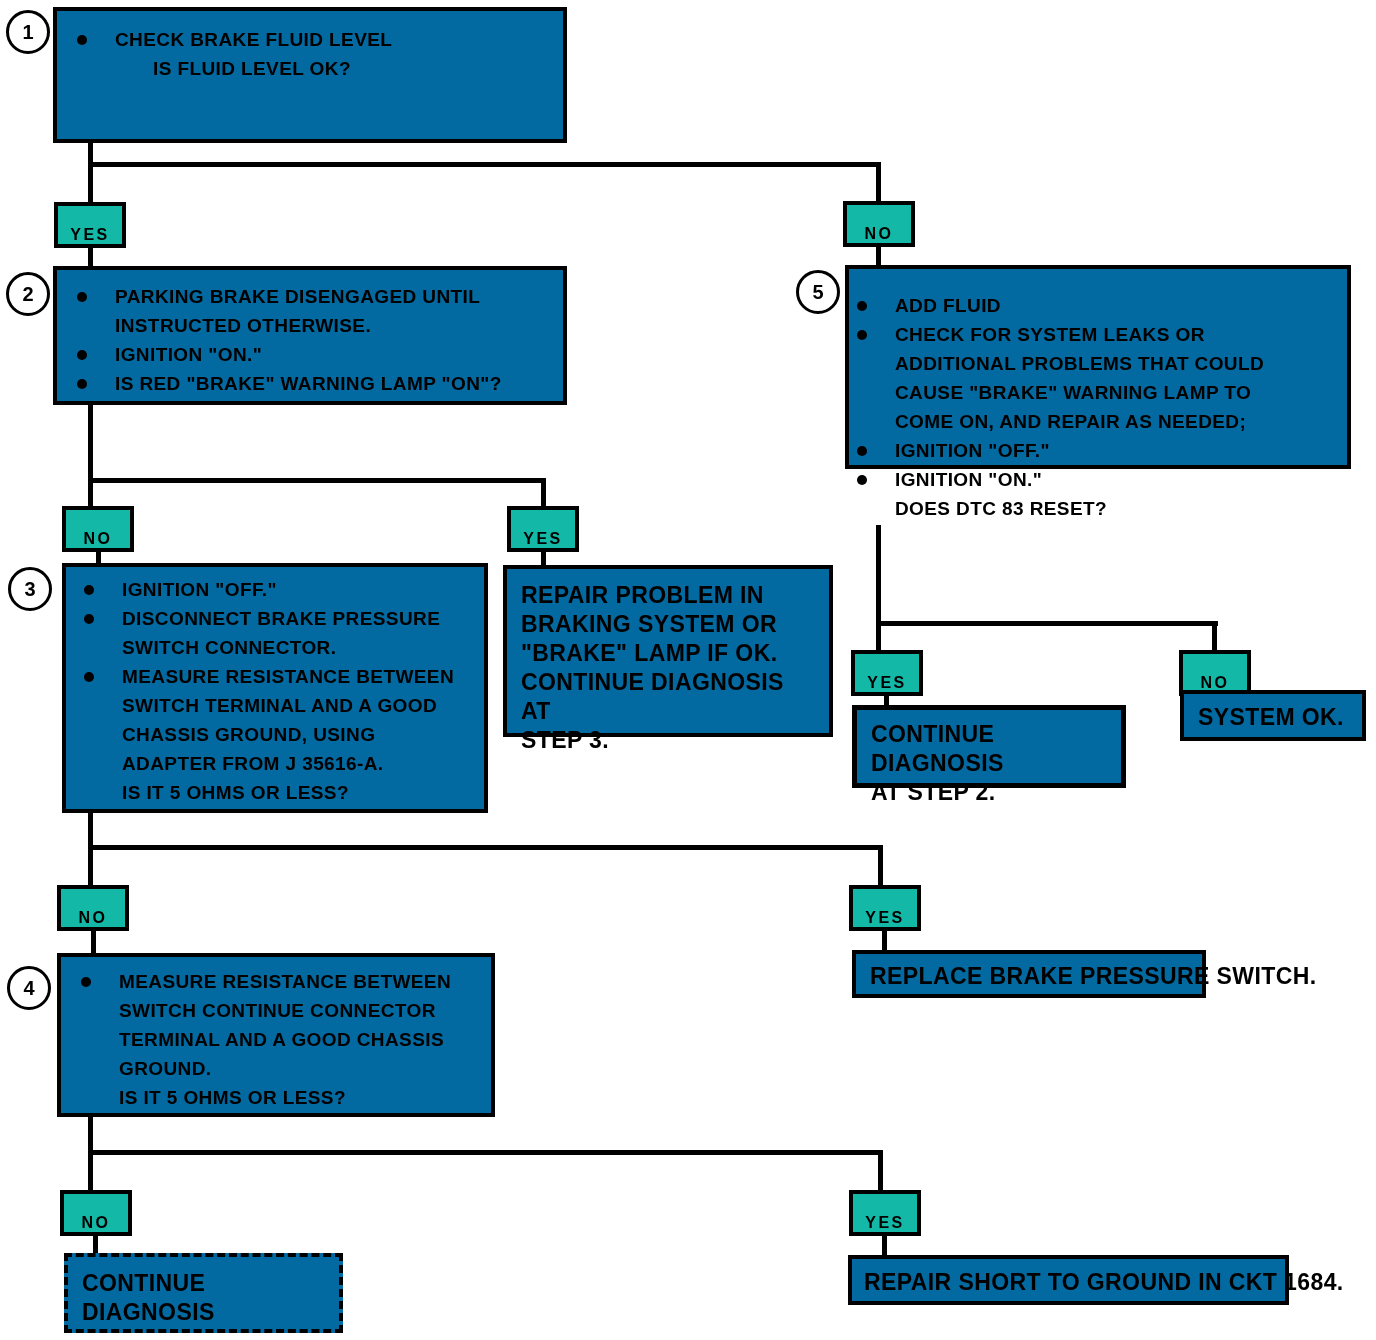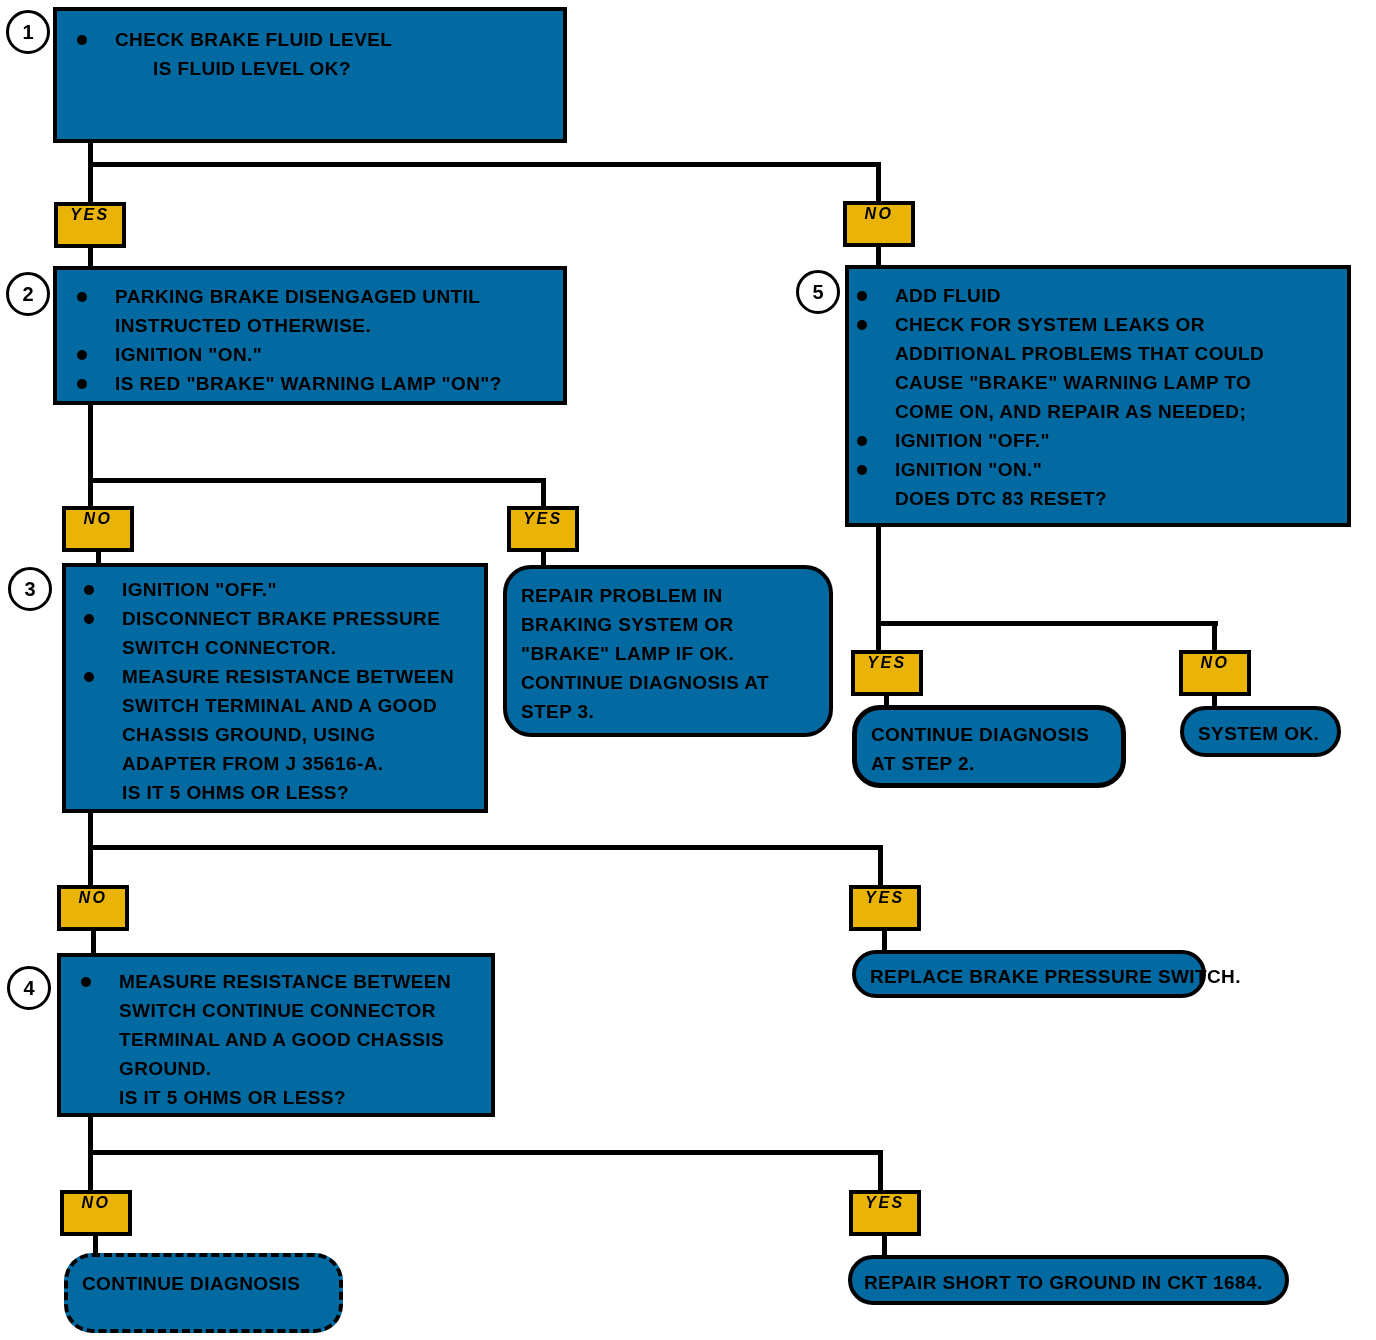--- a/index.html
+++ b/index.html
@@ -11,25 +11,25 @@
   .box {
     position:absolute; border:4px solid #000000; background:#0369a1;
     box-sizing:border-box;
   }
   .step { font-weight:bold; font-size:19px; line-height:29px; letter-spacing:0.4px; }
   .line { position:relative; padding-left:46px; }
   .line.ind { padding-left:84px; }
   .blt { position:absolute; left:8px; top:10px; width:10px; height:10px; background:#000; border-radius:50%; }
   .lt { font-weight:bold; }
   .lbl {
-    position:absolute; width:72px; height:46px; border:4px solid #000000; background:#eab308;
-    box-sizing:border-box; display:flex; align-items:flex-start; justify-content:center;
-    font-weight:bold; font-size:16px; letter-spacing:2.5px;font-style:italic;
+    position:absolute; width:72px; height:46px; border:4px solid #000000; background:#14b8a6;
+    box-sizing:border-box; display:flex; align-items:flex-end; justify-content:center;
+    font-weight:bold; font-size:16px; letter-spacing:2.5px;
   }
-  .term { font-weight:bold; font-size:19px; line-height:29px; letter-spacing:0.4px;border-radius:28px; }
+  .term { font-weight:bold; font-size:23px; line-height:29px; letter-spacing:0.4px; }
   .tline { display:block; }
   .nowrap { white-space:nowrap; }
   .circ {
     position:absolute; width:44px; height:44px; border:3.5px solid #000000; border-radius:50%;
     background:#fff; box-sizing:border-box; display:flex; align-items:center; justify-content:center;
     font-weight:bold; font-size:20px;
   }
   .dashedbox { border-style:dashed; }
 </style>
 </head>
@@ -103,21 +103,21 @@
   </div>
 
   <div class="box step" style="left:57px;top:953px;width:438px;height:164px;padding:10px 8px 0 12px">
     <div class="line"><span class="blt"></span><span>MEASURE RESISTANCE BETWEEN</span></div>
     <div class="line"><span>SWITCH CONTINUE CONNECTOR</span></div>
     <div class="line"><span>TERMINAL AND A GOOD CHASSIS</span></div>
     <div class="line"><span>GROUND.</span></div>
     <div class="line"><span>IS IT </span><span class="lt">5</span><span> OHMS OR LESS?</span></div>
   </div>
 
-  <div class="box step" style="left:845px;top:265px;width:506px;height:262px;padding:12px 8px 0 0">
+  <div class="box step" style="left:845px;top:265px;width:506px;height:204px;padding:22px 8px 0 0">
     <div class="line"><span class="blt"></span><span>ADD FLUID</span></div>
     <div class="line"><span class="blt"></span><span>CHECK FOR SYSTEM LEAKS OR</span></div>
     <div class="line"><span>ADDITIONAL PROBLEMS THAT COULD</span></div>
     <div class="line"><span>CAUSE "BRAKE" WARNING LAMP TO</span></div>
     <div class="line"><span>COME ON, AND REPAIR AS NEEDED;</span></div>
     <div class="line"><span class="blt"></span><span>IGNITION "OFF."</span></div>
     <div class="line"><span class="blt"></span><span>IGNITION "ON."</span></div>
     <div class="line"><span>DOES DTC </span><span class="lt">83</span><span> RESET?</span></div>
   </div>
 
@@ -158,21 +158,21 @@
     <span class="tline">"BRAKE" LAMP IF OK.</span>
     <span class="tline">CONTINUE DIAGNOSIS AT</span>
     <span class="tline">STEP 3.</span>
   </div>
 
   <div class="box term" style="left:852px;top:705px;width:274px;height:83px;padding:10px 8px 0 14px;border-width:5px">
     <span class="tline">CONTINUE DIAGNOSIS</span>
     <span class="tline">AT STEP 2.</span>
   </div>
 
-  <div class="box term nowrap" style="left:1180px;top:706px;width:161px;height:51px;padding:9px 8px 12px 14px">
+  <div class="box term nowrap" style="left:1180px;top:690px;width:186px;height:51px;padding:9px 8px 12px 14px">
     <span>SYSTEM OK.</span>
   </div>
 
   <div class="box term nowrap" style="left:852px;top:950px;width:354px;height:48px;padding:8px 8px 0 14px">
     <span>REPLACE BRAKE PRESSURE SWITCH.</span>
   </div>
 
   <div class="box term dashedbox" style="left:64px;top:1253px;width:279px;height:80px;padding:12px 8px 0 14px">
     <span>CONTINUE DIAGNOSIS</span>
   </div>

